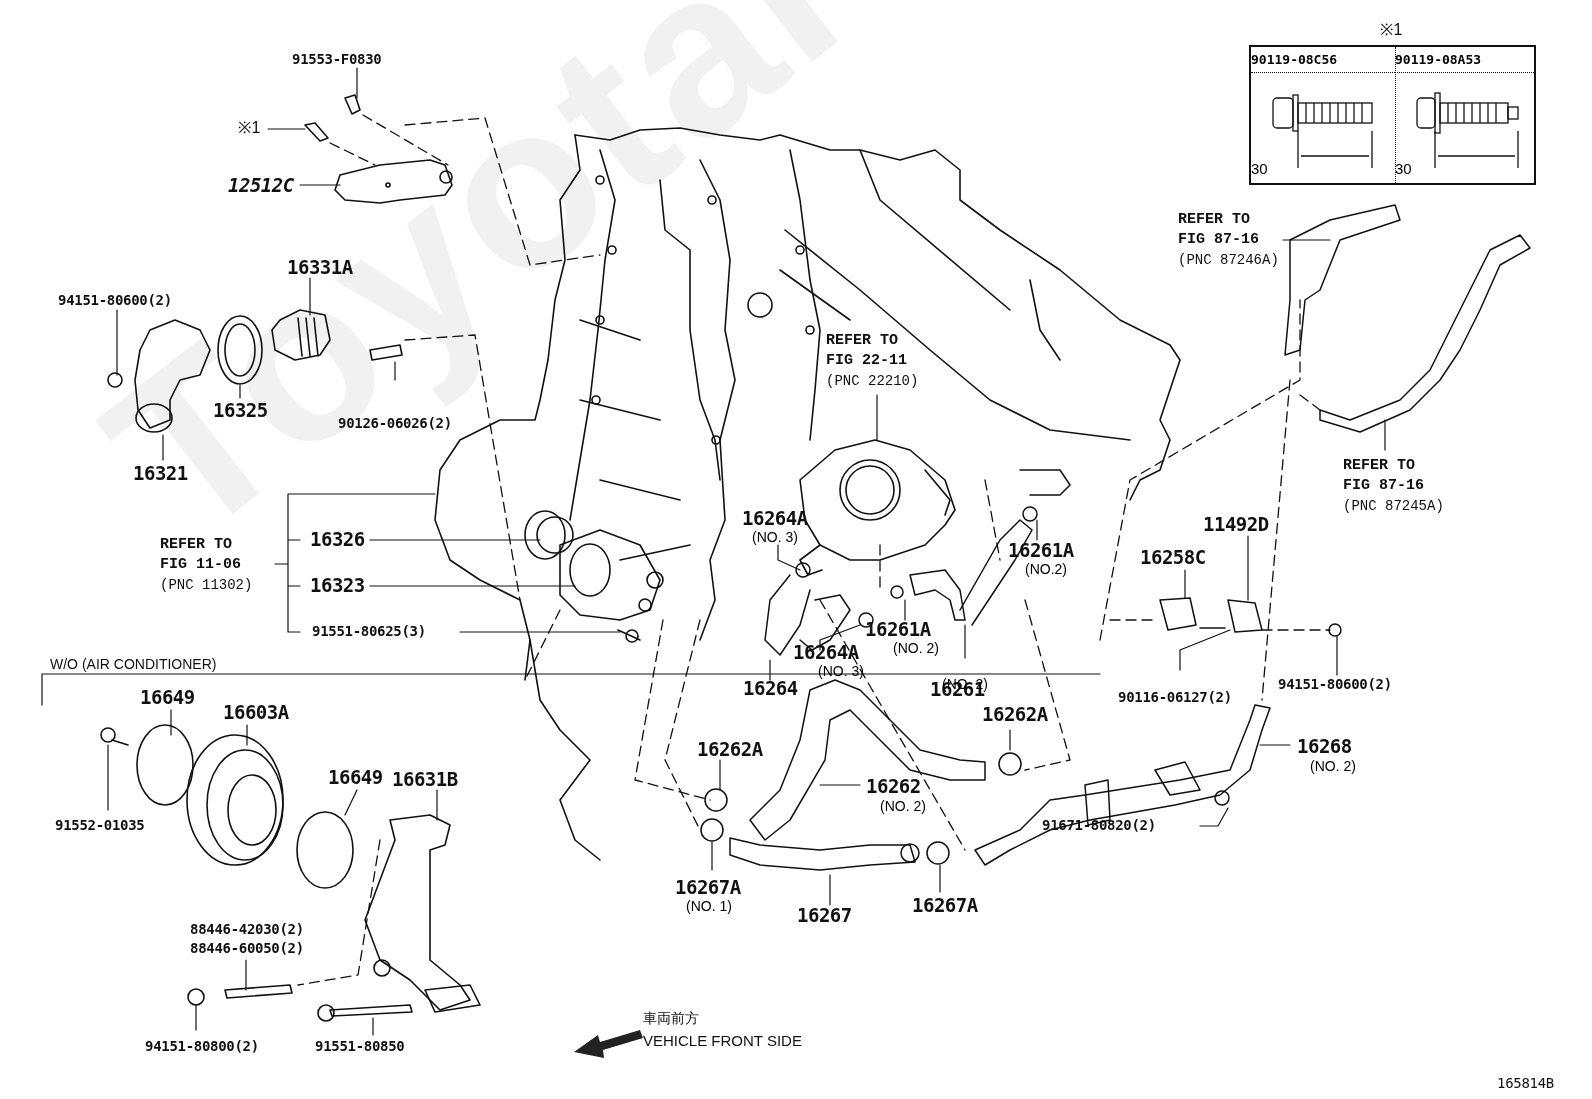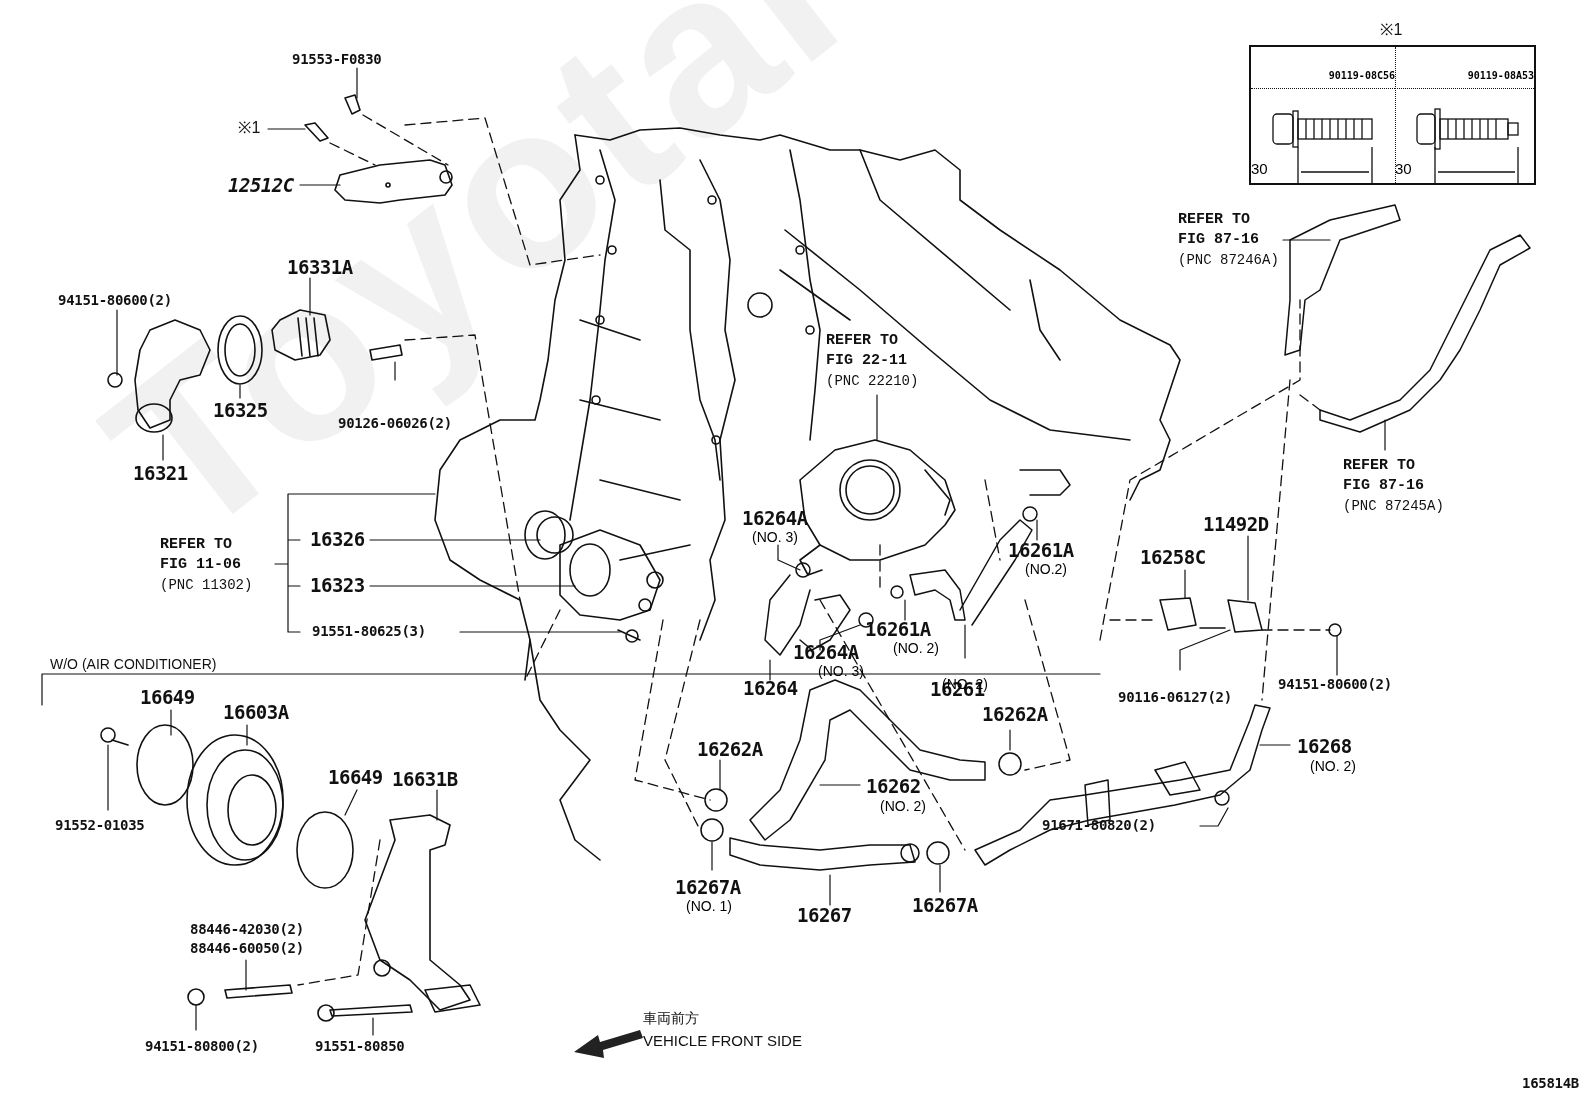--- a/index.html
+++ b/index.html
@@ -9,21 +9,21 @@
   .pn { font-family: "DejaVu Sans Mono", "Liberation Mono", monospace; font-weight: bold; font-size: 19px; letter-spacing: -0.5px; }
   .pn-sm { font-family: "DejaVu Sans Mono", "Liberation Mono", monospace; font-weight: bold; font-size: 14px; letter-spacing: -0.3px; }
   .sub { font-family: "Liberation Sans", sans-serif; font-size: 14px; color: #000000; }
   .ref { font-family: "Liberation Mono", "DejaVu Sans Mono", monospace; font-weight: bold; font-size: 15px; line-height: 20px; }
   .ref .pnc { font-weight: normal; font-size: 14px; }
   .plain { font-family: "Liberation Sans", sans-serif; font-size: 15px; }
   .watermark { position: absolute; left: 60px; top: 380px; font-family: "Liberation Sans", sans-serif; font-size: 230px; font-weight: bold;
                color: #f1f1f1; transform: rotate(-38deg); transform-origin: left top; letter-spacing: 6px; pointer-events: none; }
   #bolt-table { position: absolute; left: 1249px; top: 45px; width: 287px; height: 140px; border: 2px solid #111; box-sizing: border-box; }
   #bolt-table .col { position: absolute; top: 0; height: 100%; }
-  #bolt-table .hdr { font-family: "DejaVu Sans Mono", monospace; font-weight: bold; font-size: 10px; text-align: right; height: 25px; line-height: 25px; border-bottom: 1px dotted #111; margin-top: 16px; }
+  #bolt-table .hdr { font-family: "DejaVu Sans Mono", monospace; font-weight: bold; font-size: 13px; text-align: left; height: 25px; line-height: 25px; border-bottom: 1px dotted #111; }
   #bolt-table .len { position: absolute; bottom: 6px; width: 100%; text-align: left; font-family: Liberation Sans, sans-serif; font-size: 15px; }
 </style>
 </head>
 <body>
 
 <div id="stage">
 
   <div class="watermark">ToyotaPartsMine</div>
 
   <svg id="art" width="1592" height="1099" viewBox="0 0 1592 1099" fill="none" stroke="#111" stroke-width="1.6" stroke-linejoin="round" stroke-linecap="round">
@@ -301,14 +301,14 @@
     <div>REFER TO</div>
     <div>FIG 87-16</div>
     <div class="pnc">(PNC 87245A)</div>
   </div>
 
   <div class="lbl plain" style="left:50px; top:657px; font-size:14px;">W/O (AIR CONDITIONER)</div>
 
   <div class="lbl plain" style="left:643px; top:1011px; font-size:14px;">車両前方</div>
   <div class="lbl plain" style="left:643px; top:1033px; font-size:15px;">VEHICLE FRONT SIDE</div>
 
-  <div class="lbl pn-sm" style="left:1497px; top:1076px; font-weight:bold;margin-left:25px;">165814B</div>
+  <div class="lbl pn-sm" style="left:1497px; top:1076px; font-weight:normal;">165814B</div>
 </div>
 
 </body></html>

